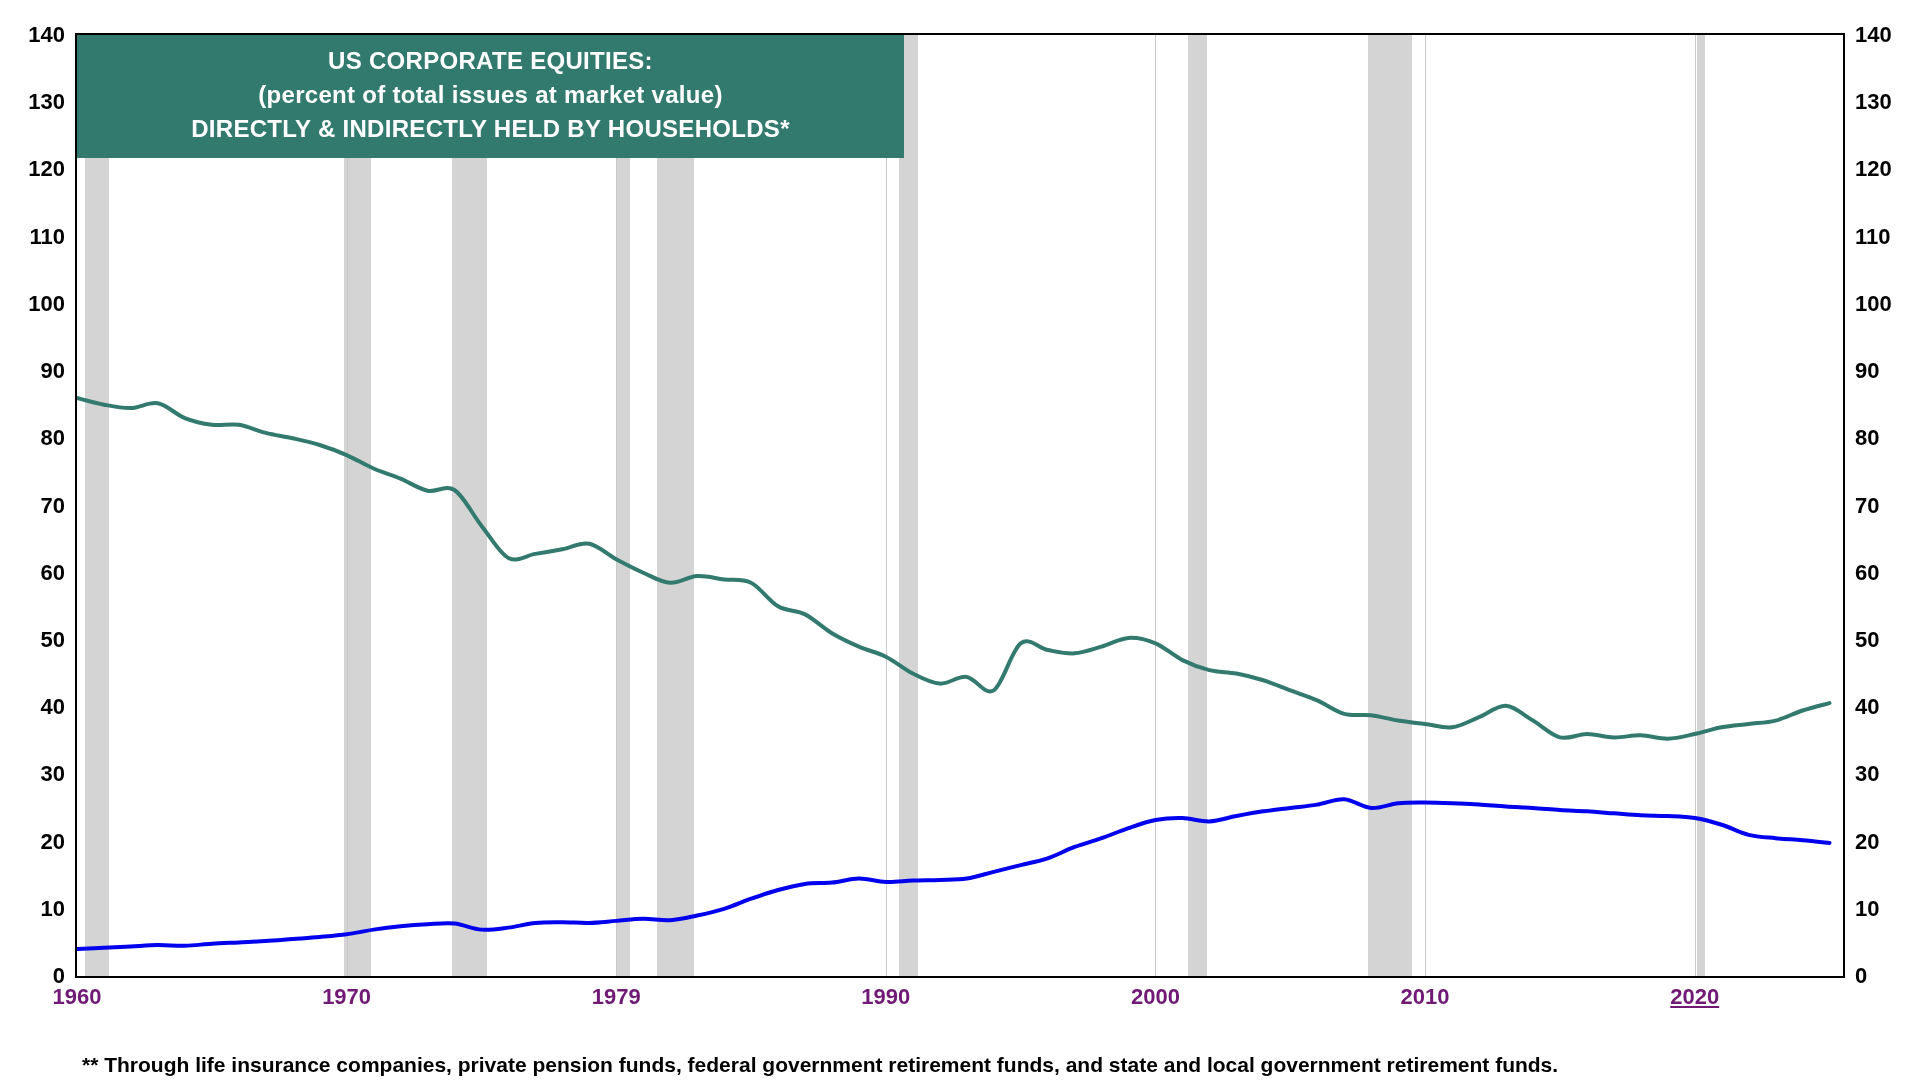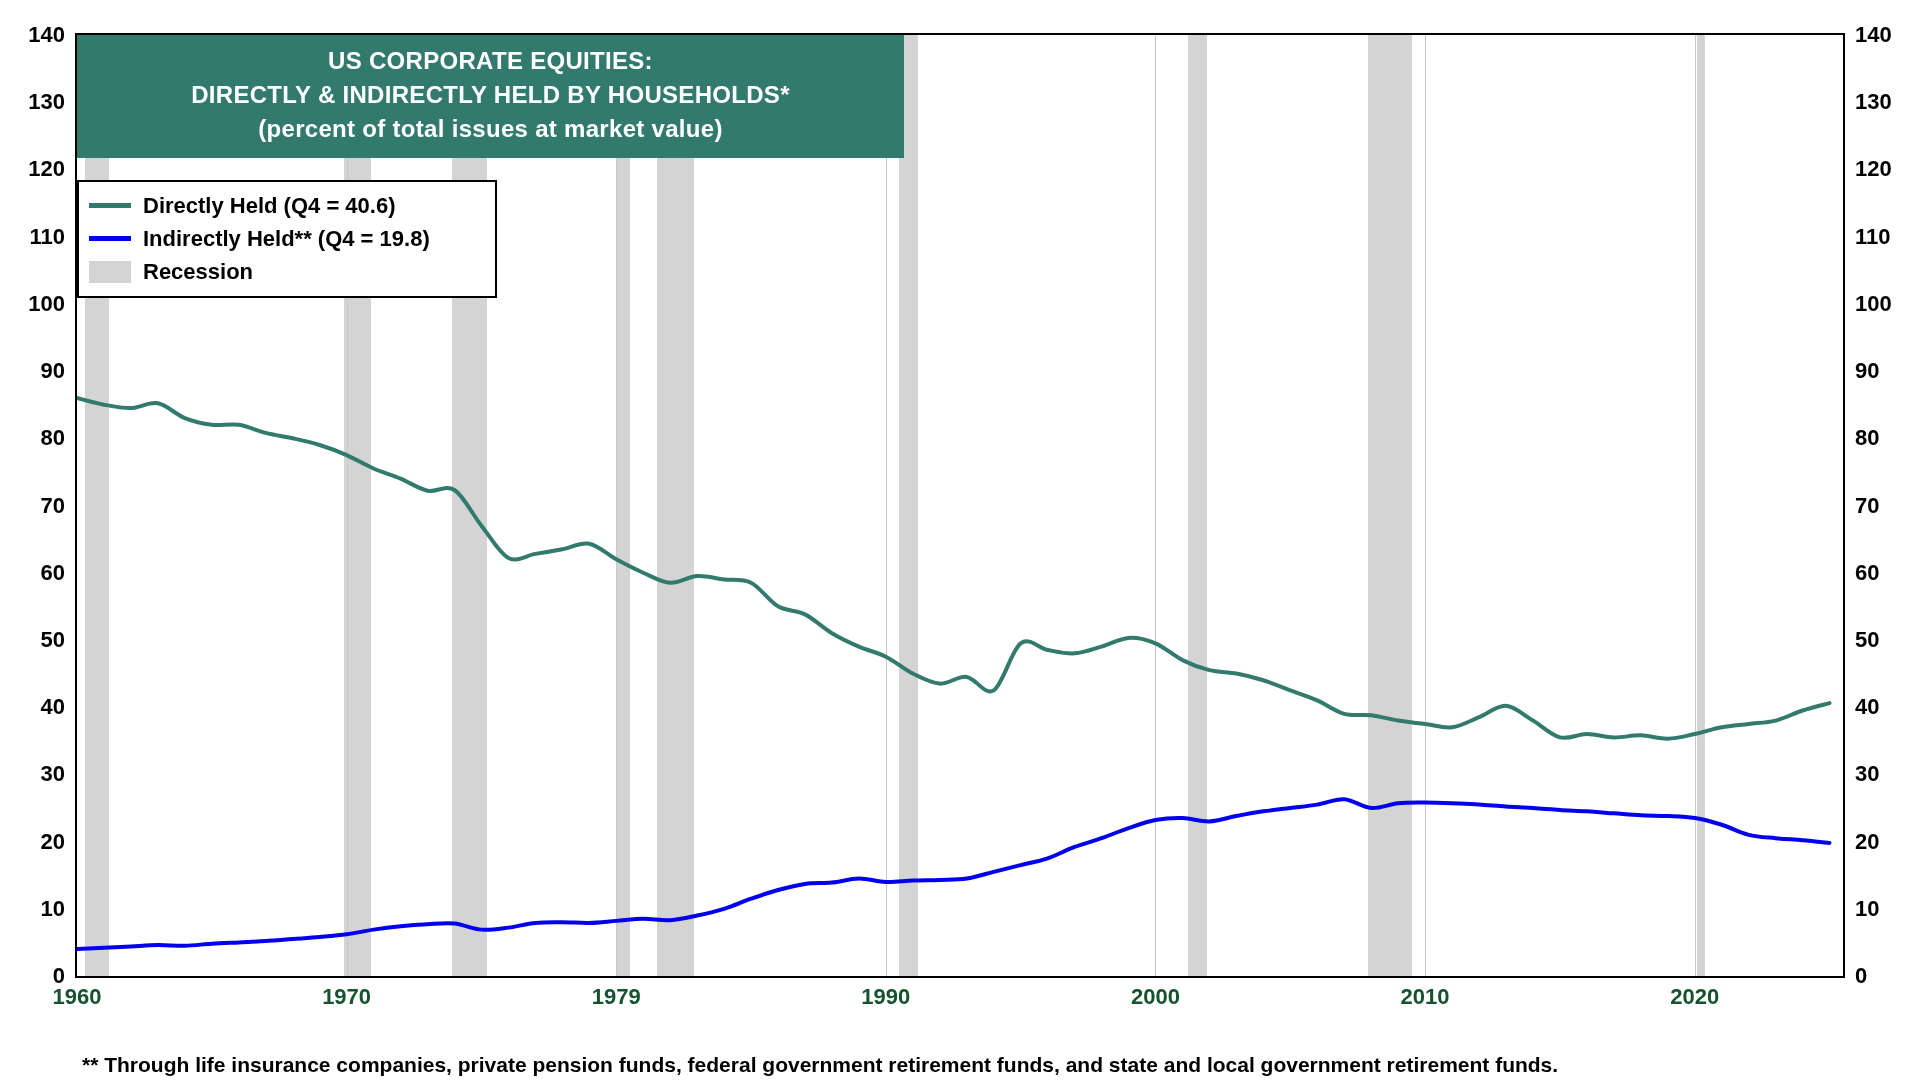--- a/index.html
+++ b/index.html
@@ -57,21 +57,21 @@
     width: 60px;
     line-height: 1;
   }
   .ytick.right {
     text-align: left;
   }
   .xtick {
     position: absolute;
     font-size: 22px;
     font-weight: bold;
-    color: #14532d;
+    color: #701a75;
     width: 80px;
     text-align: center;
     top: 986px;
     line-height: 1;
   }
   
   #title-banner {
     position: absolute;
     left: 77px;
     top: 35px;
@@ -171,21 +171,21 @@
       <div class="ytick right" style="left: 1855px; top: 24px;">140</div>
     </div>
 
   <div id="xticks">
       <div class="xtick" style="left: 37px;">1960</div>
       <div class="xtick" style="left: 306.618px;">1970</div>
       <div class="xtick" style="left: 576.237px;">1979</div>
       <div class="xtick" style="left: 845.855px;">1990</div>
       <div class="xtick" style="left: 1115.47px;">2000</div>
       <div class="xtick" style="left: 1385.09px;">2010</div>
-      <div class="xtick" style="left: 1654.71px;">2020</div>
+      <div class="xtick" style="left: 1654.71px; text-decoration: underline;">2020</div>
     </div>
 
   <div id="plot-area">
     <div id="bands">
         <div class="recession-band" style="left: 8.08855px; width: 24.2656px;"></div>
         <div class="recession-band" style="left: 266.922px; width: 26.9618px;"></div>
         <div class="recession-band" style="left: 374.769px; width: 35.0504px;"></div>
         <div class="recession-band" style="left: 539.237px; width: 13.4809px;"></div>
         <div class="recession-band" style="left: 579.679px; width: 37.7466px;"></div>
         <div class="recession-band" style="left: 822.336px; width: 18.8733px;"></div>
@@ -202,34 +202,20 @@
         <div class="gridline-v" style="left: 1617.71px;"></div>
       </div>
     <svg class="series-svg" id="series-svg" viewBox="0 0 1766 941" preserveAspectRatio="none">
         <path d="M 0.00 362.96 C 4.49 364.08, 17.97 368.00, 26.96 369.68 C 35.95 371.36, 44.94 373.26, 53.92 373.04 C 62.91 372.82, 71.90 366.65, 80.89 368.33 C 89.87 370.01, 98.86 379.54, 107.85 383.12 C 116.83 386.71, 125.82 388.72, 134.81 389.84 C 143.80 390.96, 152.78 388.50, 161.77 389.84 C 170.76 391.19, 179.75 395.67, 188.73 397.91 C 197.72 400.15, 206.71 401.27, 215.69 403.29 C 224.68 405.30, 233.67 407.21, 242.66 410.01 C 251.64 412.81, 260.63 416.17, 269.62 420.09 C 278.61 424.01, 287.59 429.61, 296.58 433.53 C 305.57 437.45, 314.55 439.92, 323.54 443.61 C 332.53 447.31, 341.52 453.81, 350.50 455.71 C 359.49 457.62, 368.48 449.22, 377.47 455.04 C 386.45 460.87, 395.44 479.35, 404.43 490.66 C 413.41 501.98, 422.40 518.22, 431.39 522.93 C 440.38 527.63, 449.36 520.35, 458.35 518.89 C 467.34 517.44, 476.33 515.87, 485.31 514.19 C 494.30 512.51, 503.29 507.13, 512.27 508.81 C 521.26 510.49, 530.25 519.45, 539.24 524.27 C 548.22 529.09, 557.21 533.79, 566.20 537.71 C 575.19 541.64, 584.17 547.24, 593.16 547.80 C 602.15 548.36, 611.13 541.64, 620.12 541.08 C 629.11 540.51, 638.10 543.32, 647.08 544.44 C 656.07 545.56, 665.06 543.32, 674.05 547.80 C 683.03 552.28, 692.02 566.06, 701.01 571.32 C 709.99 576.59, 718.98 574.91, 727.97 579.39 C 736.96 583.87, 745.94 592.83, 754.93 598.21 C 763.92 603.58, 772.91 607.73, 781.89 611.65 C 790.88 615.57, 799.87 617.25, 808.85 621.73 C 817.84 626.21, 826.83 634.05, 835.82 638.54 C 844.80 643.02, 853.79 648.06, 862.78 648.62 C 871.77 649.18, 880.75 640.78, 889.74 641.90 C 898.73 643.02, 907.72 660.94, 916.70 655.34 C 925.69 649.74, 934.68 615.01, 943.66 608.29 C 952.65 601.57, 961.64 613.33, 970.63 615.01 C 979.61 616.69, 988.60 618.93, 997.59 618.37 C 1006.58 617.81, 1015.56 614.23, 1024.55 611.65 C 1033.54 609.07, 1042.52 603.47, 1051.51 602.91 C 1060.50 602.35, 1069.49 604.59, 1078.47 608.29 C 1087.46 611.99, 1096.45 620.61, 1105.44 625.09 C 1114.42 629.57, 1123.41 632.93, 1132.40 635.17 C 1141.38 637.42, 1150.37 636.86, 1159.36 638.54 C 1168.35 640.22, 1177.33 642.46, 1186.32 645.26 C 1195.31 648.06, 1204.30 651.98, 1213.28 655.34 C 1222.27 658.70, 1231.26 661.50, 1240.24 665.42 C 1249.23 669.34, 1258.22 676.40, 1267.21 678.86 C 1276.19 681.33, 1285.18 679.09, 1294.17 680.21 C 1303.16 681.33, 1312.14 684.13, 1321.13 685.59 C 1330.12 687.04, 1339.10 687.83, 1348.09 688.95 C 1357.08 690.07, 1366.07 693.43, 1375.05 692.31 C 1384.04 691.19, 1393.03 685.81, 1402.02 682.22 C 1411.00 678.64, 1419.99 670.24, 1428.98 670.80 C 1437.96 671.36, 1446.95 680.32, 1455.94 685.59 C 1464.93 690.85, 1473.91 700.15, 1482.90 702.39 C 1491.89 704.63, 1500.88 699.03, 1509.86 699.03 C 1518.85 699.03, 1527.84 702.17, 1536.82 702.39 C 1545.81 702.61, 1554.80 700.15, 1563.79 700.37 C 1572.77 700.60, 1581.76 703.96, 1590.75 703.73 C 1599.74 703.51, 1608.72 700.93, 1617.71 699.03 C 1626.70 697.12, 1635.68 693.99, 1644.67 692.31 C 1653.66 690.63, 1662.65 690.07, 1671.63 688.95 C 1680.62 687.83, 1689.61 687.83, 1698.60 685.59 C 1707.58 683.35, 1716.57 678.42, 1725.56 675.50 C 1734.54 672.59, 1748.03 669.34, 1752.52 668.11" fill="none" stroke="#327a6d" stroke-width="4" stroke-linejoin="round" stroke-linecap="round" vector-effect="non-scaling-stroke"></path>
         <path d="M 0.00 914.11 C 4.49 913.89, 17.97 913.22, 26.96 912.77 C 35.95 912.32, 44.94 911.87, 53.92 911.43 C 62.91 910.98, 71.90 910.19, 80.89 910.08 C 89.87 909.97, 98.86 910.98, 107.85 910.75 C 116.83 910.53, 125.82 909.30, 134.81 908.74 C 143.80 908.18, 152.78 907.84, 161.77 907.39 C 170.76 906.94, 179.75 906.61, 188.73 906.05 C 197.72 905.49, 206.71 904.70, 215.69 904.03 C 224.68 903.36, 233.67 902.80, 242.66 902.02 C 251.64 901.23, 260.63 900.56, 269.62 899.33 C 278.61 898.09, 287.59 895.97, 296.58 894.62 C 305.57 893.28, 314.55 892.16, 323.54 891.26 C 332.53 890.37, 341.52 889.69, 350.50 889.25 C 359.49 888.80, 368.48 887.68, 377.47 888.57 C 386.45 889.47, 395.44 893.95, 404.43 894.62 C 413.41 895.29, 422.40 893.73, 431.39 892.61 C 440.38 891.49, 449.36 888.80, 458.35 887.90 C 467.34 887.00, 476.33 887.23, 485.31 887.23 C 494.30 887.23, 503.29 888.12, 512.27 887.90 C 521.26 887.68, 530.25 886.56, 539.24 885.88 C 548.22 885.21, 557.21 883.98, 566.20 883.87 C 575.19 883.76, 584.17 885.77, 593.16 885.21 C 602.15 884.65, 611.13 882.41, 620.12 880.51 C 629.11 878.60, 638.10 876.59, 647.08 873.79 C 656.07 870.99, 665.06 866.84, 674.05 863.70 C 683.03 860.57, 692.02 857.43, 701.01 854.97 C 709.99 852.50, 718.98 850.15, 727.97 848.92 C 736.96 847.68, 745.94 848.47, 754.93 847.57 C 763.92 846.68, 772.91 843.65, 781.89 843.54 C 790.88 843.43, 799.87 846.56, 808.85 846.90 C 817.84 847.24, 826.83 845.89, 835.82 845.56 C 844.80 845.22, 853.79 845.22, 862.78 844.88 C 871.77 844.55, 880.75 844.88, 889.74 843.54 C 898.73 842.19, 907.72 839.06, 916.70 836.82 C 925.69 834.58, 934.68 832.34, 943.66 830.10 C 952.65 827.86, 961.64 826.40, 970.63 823.38 C 979.61 820.35, 988.60 815.31, 997.59 811.95 C 1006.58 808.59, 1015.56 806.35, 1024.55 803.21 C 1033.54 800.07, 1042.52 796.15, 1051.51 793.13 C 1060.50 790.10, 1069.49 786.74, 1078.47 785.06 C 1087.46 783.38, 1096.45 782.82, 1105.44 783.05 C 1114.42 783.27, 1123.41 786.74, 1132.40 786.41 C 1141.38 786.07, 1150.37 782.71, 1159.36 781.03 C 1168.35 779.35, 1177.33 777.67, 1186.32 776.33 C 1195.31 774.98, 1204.30 774.08, 1213.28 772.96 C 1222.27 771.84, 1231.26 771.06, 1240.24 769.60 C 1249.23 768.15, 1258.22 763.67, 1267.21 764.23 C 1276.19 764.79, 1285.18 772.29, 1294.17 772.96 C 1303.16 773.64, 1312.14 769.16, 1321.13 768.26 C 1330.12 767.36, 1339.10 767.59, 1348.09 767.59 C 1357.08 767.59, 1366.07 767.92, 1375.05 768.26 C 1384.04 768.60, 1393.03 769.04, 1402.02 769.60 C 1411.00 770.16, 1419.99 771.06, 1428.98 771.62 C 1437.96 772.18, 1446.95 772.40, 1455.94 772.96 C 1464.93 773.52, 1473.91 774.42, 1482.90 774.98 C 1491.89 775.54, 1500.88 775.76, 1509.86 776.33 C 1518.85 776.89, 1527.84 777.67, 1536.82 778.34 C 1545.81 779.01, 1554.80 779.91, 1563.79 780.36 C 1572.77 780.81, 1581.76 780.58, 1590.75 781.03 C 1599.74 781.48, 1608.72 781.59, 1617.71 783.05 C 1626.70 784.50, 1635.68 786.97, 1644.67 789.77 C 1653.66 792.57, 1662.65 797.61, 1671.63 799.85 C 1680.62 802.09, 1689.61 802.31, 1698.60 803.21 C 1707.58 804.11, 1716.57 804.44, 1725.56 805.23 C 1734.54 806.01, 1748.03 807.47, 1752.52 807.92" fill="none" stroke="#0000ee" stroke-width="4" stroke-linejoin="round" stroke-linecap="round" vector-effect="non-scaling-stroke"></path>
       </svg>
   </div>
 
   <div id="title-banner">
     <div>US CORPORATE EQUITIES:</div>
+    <div>(percent of total issues at market value)</div>
     <div>DIRECTLY &amp; INDIRECTLY HELD BY HOUSEHOLDS*</div>
-    <div>(percent of total issues at market value)</div>
   </div>
 
-  <div id="legend">
-    <div class="legend-row">
-      <span class="legend-swatch" style="background: rgb(50, 122, 109);"></span>
-      <span class="legend-label">Directly Held (Q4 = 40.6)</span>
-    </div>
-    <div class="legend-row">
-      <span class="legend-swatch" style="background: rgb(0, 0, 238);"></span>
-      <span class="legend-label">Indirectly Held** (Q4 = 19.8)</span>
-    </div>
-    <div class="legend-row">
-      <span class="legend-swatch block" style="background: rgb(212, 212, 212);"></span>
-      <span class="legend-label">Recession</span>
-    </div>
-  </div>
 
   <div class="footnote" id="star-note">** Through life insurance companies, private pension funds, federal government retirement funds, and state and local government retirement funds.</div>
 
 </div>
 
 </body></html>

